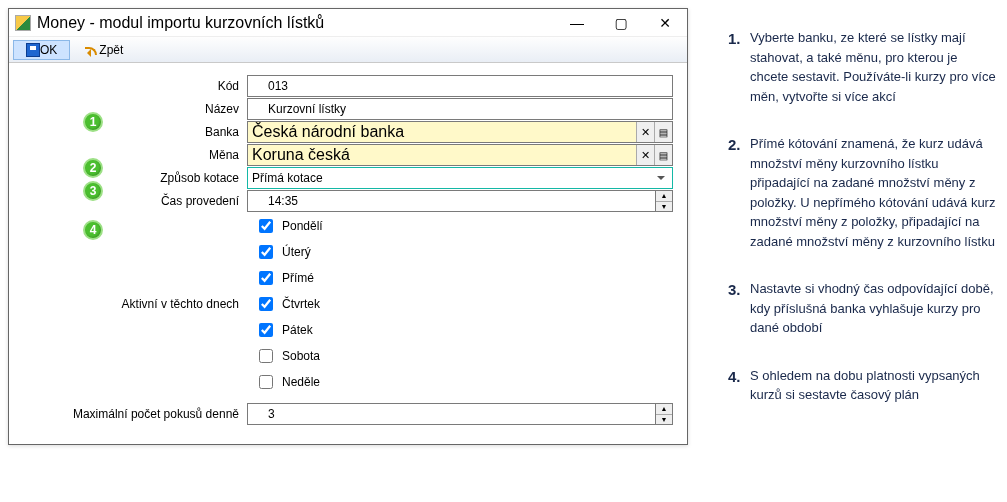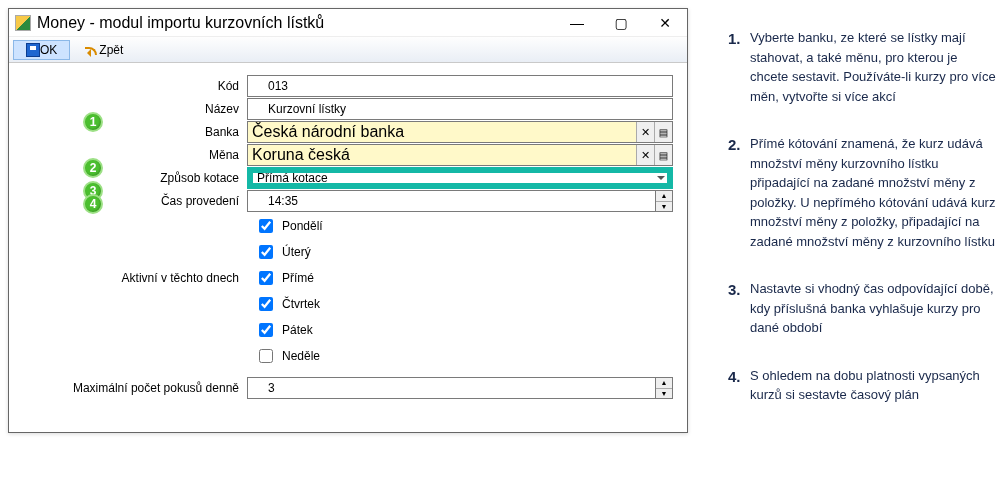--- a/index.html
+++ b/index.html
@@ -109,21 +109,21 @@
   .lookup .lv { flex:1; padding:0 4px; font-size:16px; }
   .lookup .lb {
     width: 18px; height: 20px; border-left:1px solid #aaa;
     display:flex; align-items:center; justify-content:center;
     background:#efefef; font-size:11px;
   }
   .lookup .lb.card{ font-size:10px; }
   .select {
     width: 100%;
     height: 22px;
-    border: 6px solid #14b8a6;
+    border: 1px solid #14b8a6;
     padding: 2px 4px;
     font-size: 12px;
     background: #fff;
     appearance: none;
     position: relative;
   }
   .select-wrap { position: relative; }
   .select-wrap::after {
     content: ""; position: absolute; right: 8px; top: 9px;
     border: 4px solid transparent; border-top-color: #555;
@@ -290,20 +290,24 @@
           <input type="checkbox" checked="" style="">
           <span>Přímé</span>
         </label>
       <label class="day">
           <input type="checkbox" checked="" style="">
           <span>Čtvrtek</span>
         </label>
       <label class="day">
           <input type="checkbox" checked="" style="">
           <span>Pátek</span>
+        </label>
+      <label class="day">
+          <input type="checkbox" style="">
+          <span>Sobota</span>
         </label>
       <label class="day">
           <input type="checkbox" style="">
           <span>Neděle</span>
         </label>
     </div>
 
     <div class="row" style="margin-top:-162px; height:0; pointer-events:none;">
       <div class="label-col" style="position:relative; height:22px;">
         <span class="badge-slot" style="pointer-events:auto;">

